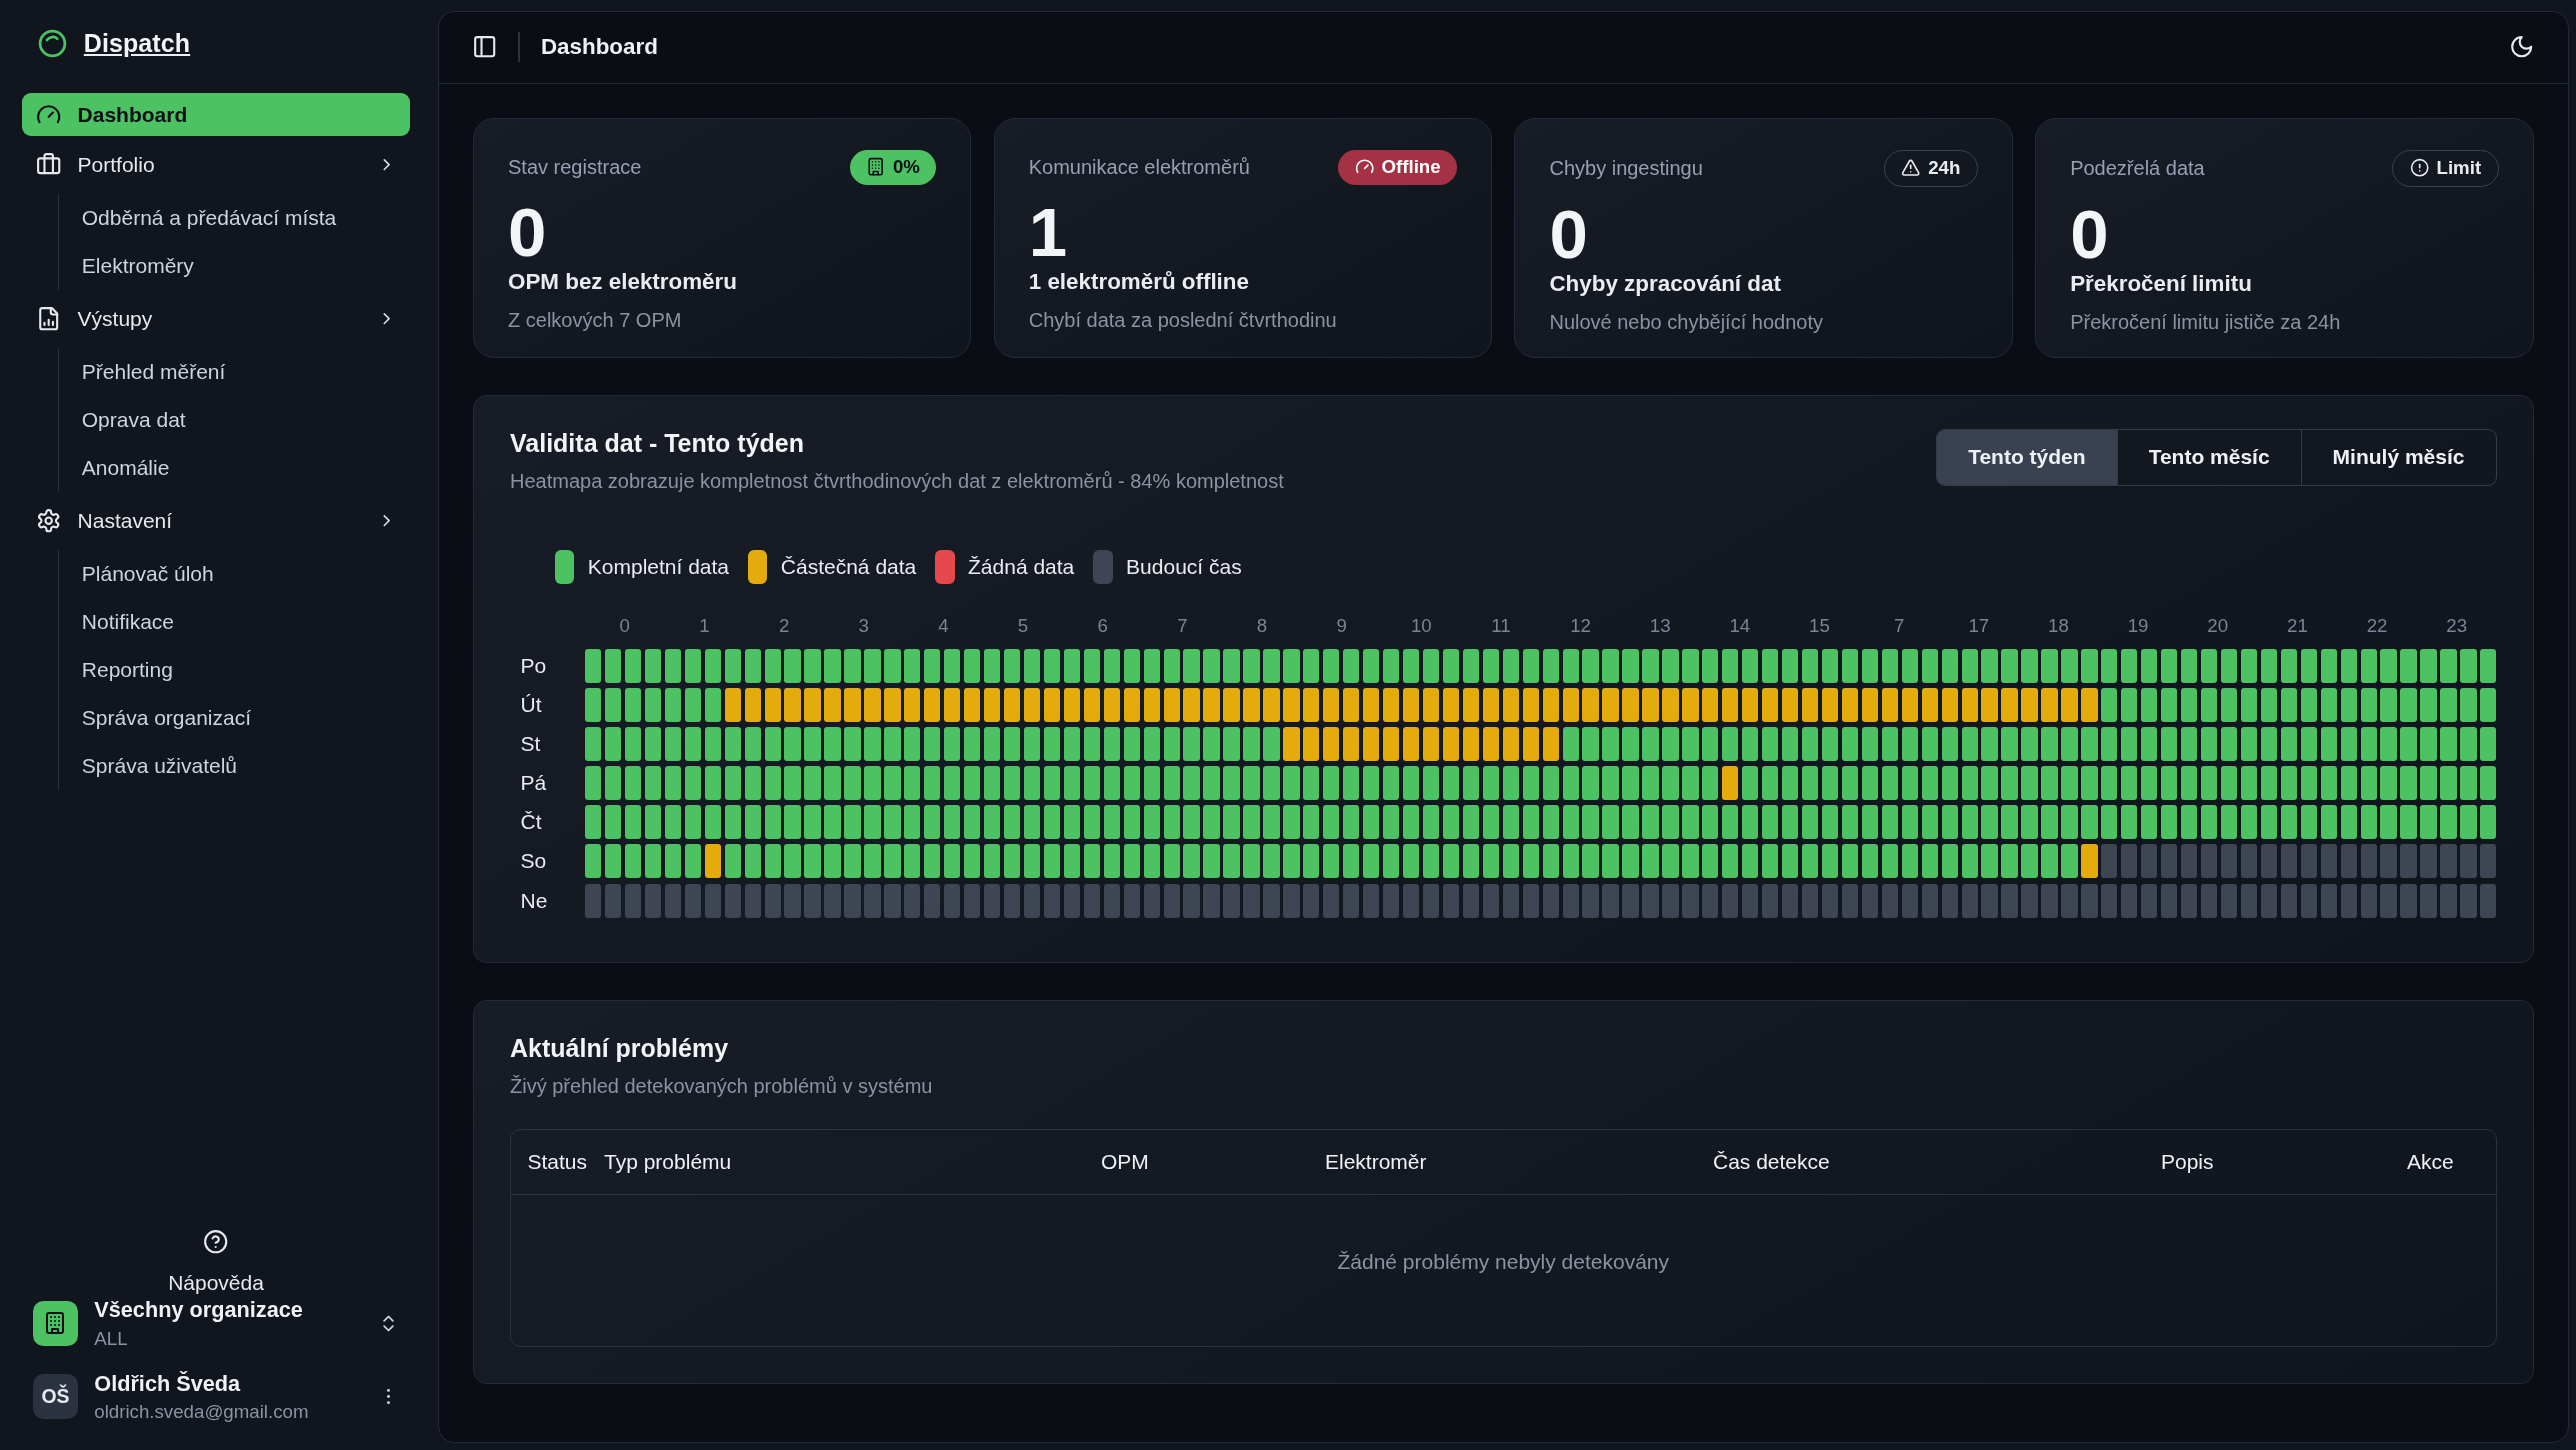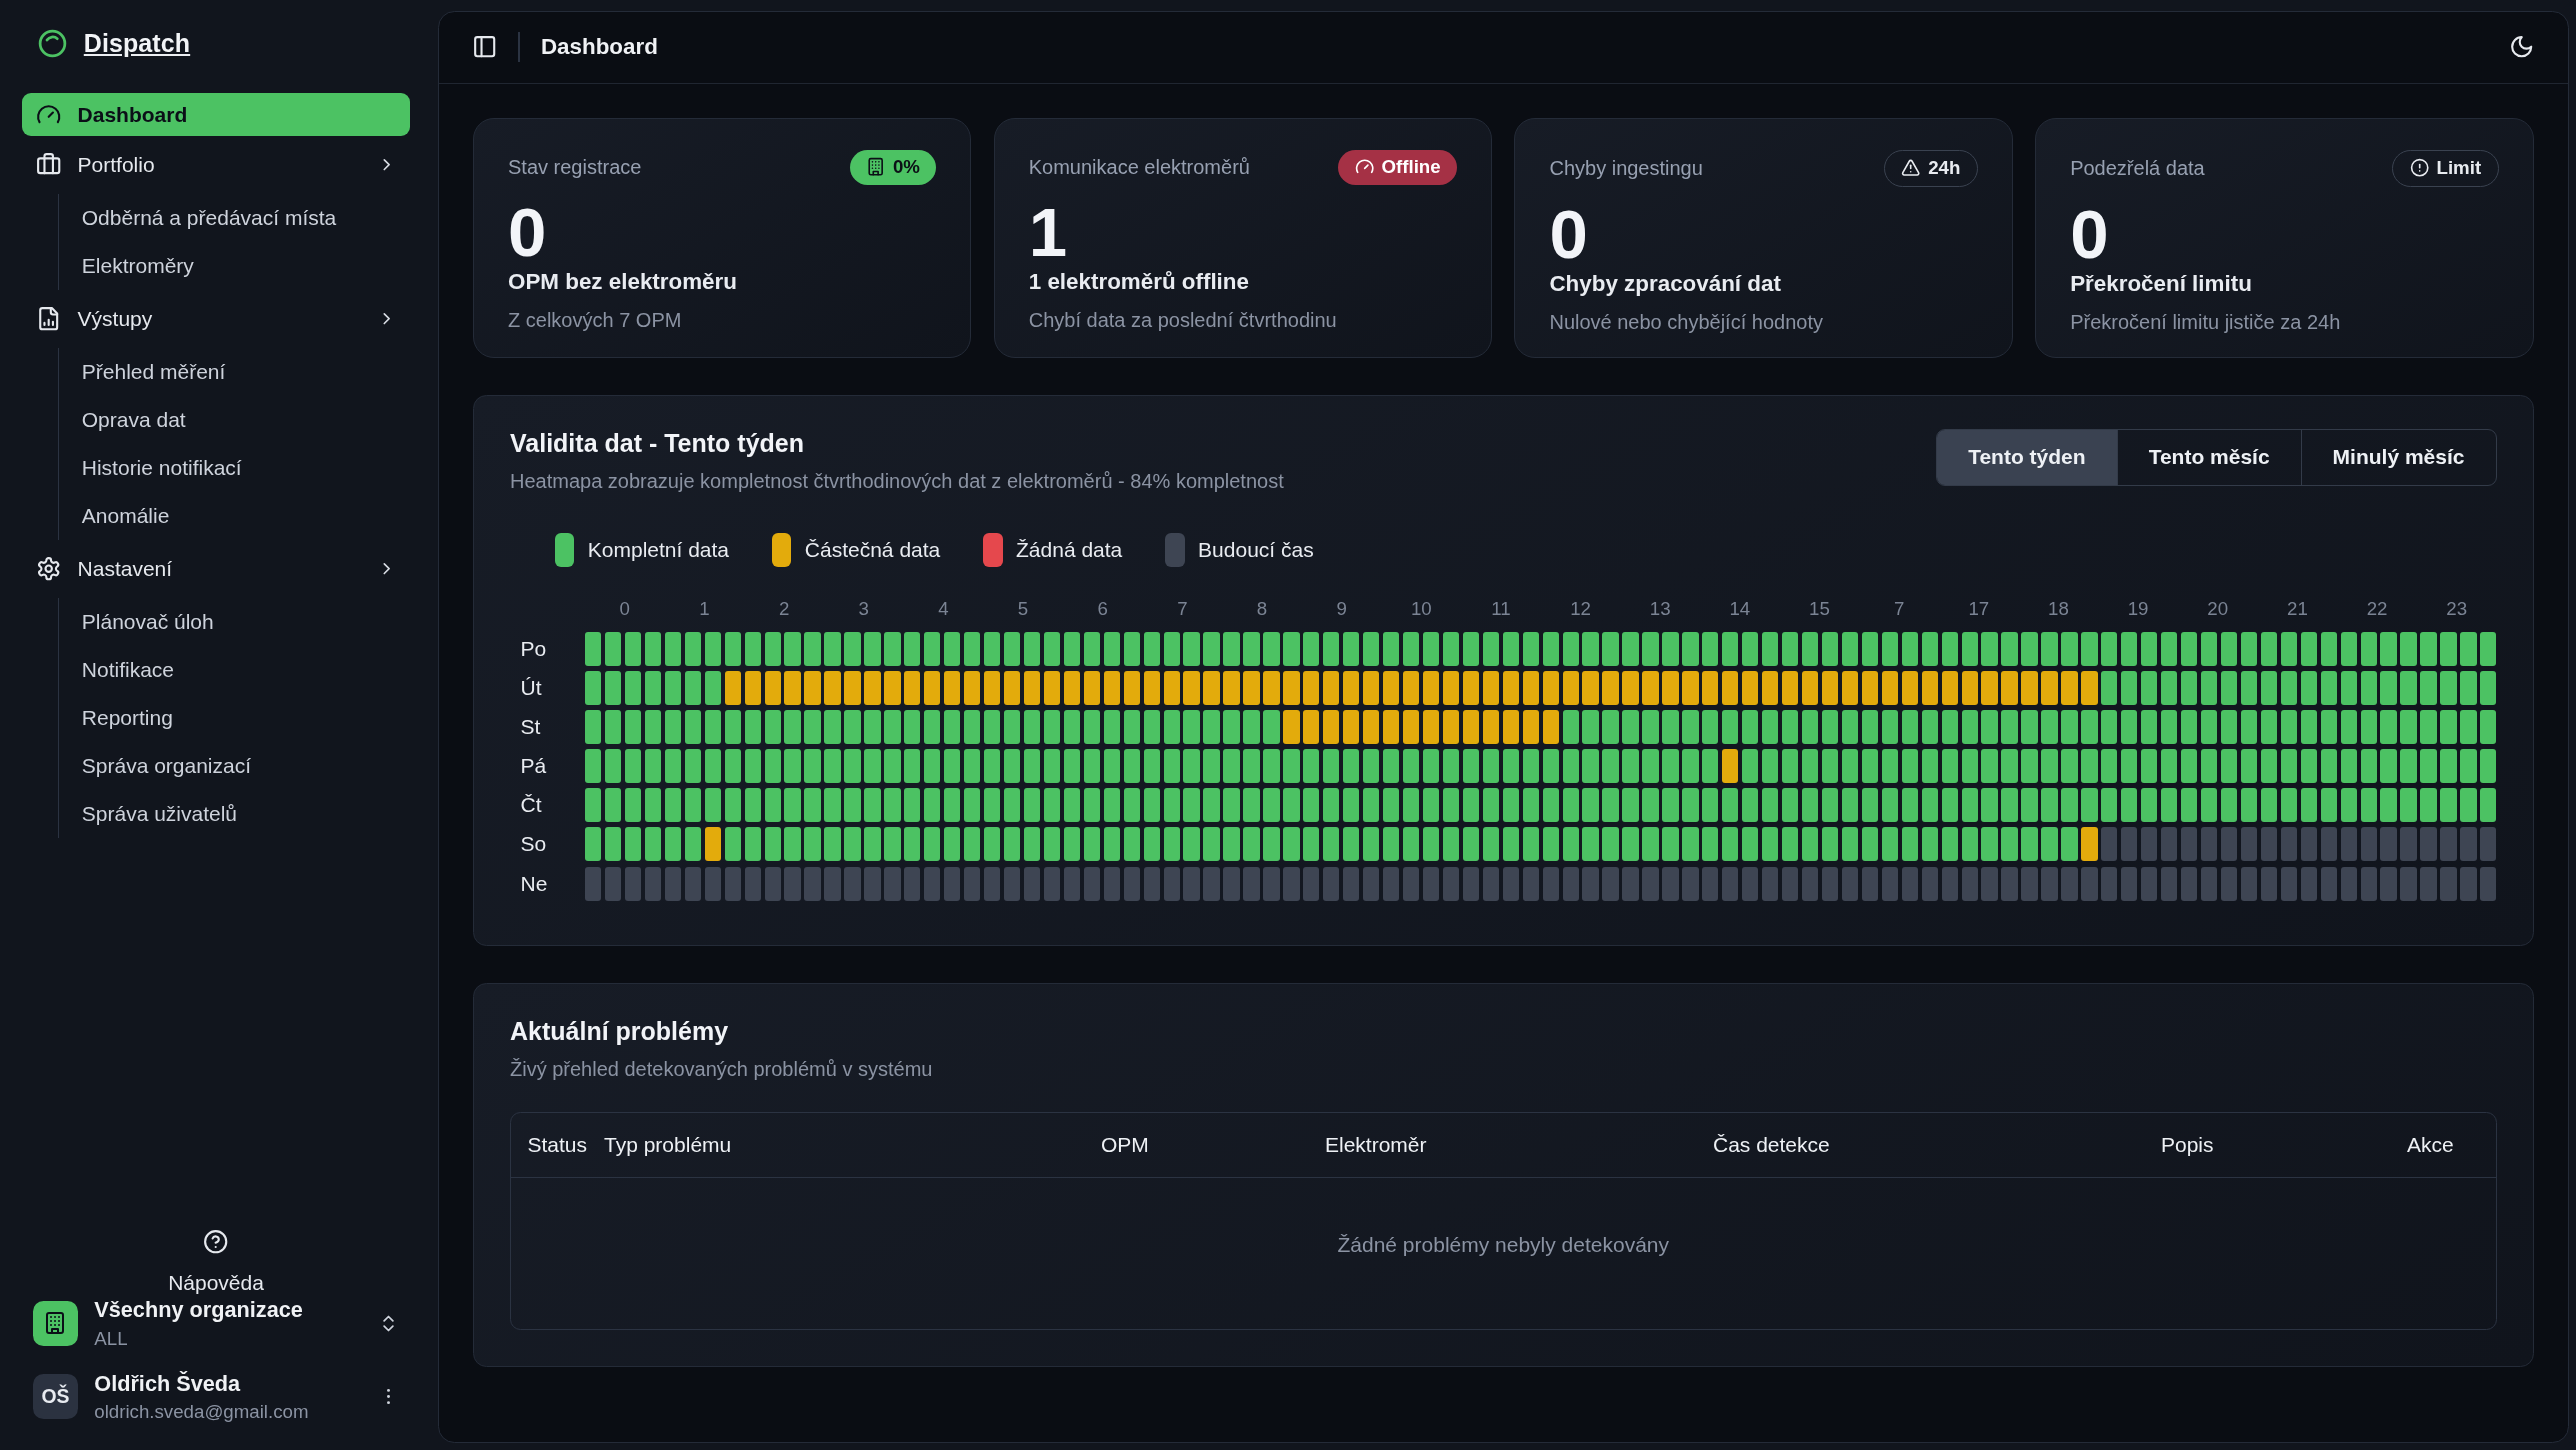--- a/index.html
+++ b/index.html
@@ -102,21 +102,21 @@
   .hm-title { font-size:25px; font-weight:700; color:#f2f4f8; }
   .hm-subtitle { font-size:20px; color:#8b93a3; margin-top:12px; }
   .tabs { display:flex; border:1.5px solid #333b49; border-radius:9px; overflow:hidden; height:57px; flex:0 0 auto; }
   .tab {
     padding:0 31px; display:flex; align-items:center; font-size:21px; font-weight:600;
     color:#eef1f5; cursor:pointer; border-right:1.5px solid #333b49; background:transparent;
   }
   .tab:last-child { border-right:none; }
   .tab.active { background:#3a4251; }
 
-  .legend { margin-top:40px; display:flex; align-items:center; gap:43px;padding-left:45px; }
+  .legend { margin-top:57px; display:flex; align-items:center; gap:19px;padding-left:45px; }
   .legend-item { display:flex; align-items:center; gap:13.4px; font-size:21px; color:#e9ecf1; }
   .swatch { width:19.4px; height:34px; border-radius:6px; }
 
   .hm-grid { margin-top:31px; }
   .hours-row { display:grid; grid-template-columns:75px repeat(24,1fr); margin-bottom:12px; }
   .hour-label { font-size:18.7px; color:#7b8494; text-align:center; }
   .day-row { display:grid; grid-template-columns:75px 1fr; align-items:center; margin-bottom:5.2px; }
   .day-label { font-size:21px; color:#e9ecf1; font-weight:500; padding-left:10.5px; }
   .cells { display:grid; grid-template-columns:repeat(96,1fr); gap:3.7px; }
   .cell { height:34px; border-radius:3px; }
@@ -190,21 +190,20 @@
         <span>Výstupy</span>
         <span class="chev">
           <svg width="19.4" height="19.4" viewBox="0 0 24 24" fill="none" stroke="currentColor" stroke-width="2" stroke-linecap="round" stroke-linejoin="round">
             <path d="m9 18 6-6-6-6"></path>
           </svg>
         </span>
       </div>
       <div class="nav-children">
         <div class="nav-child">Přehled měření</div>
         <div class="nav-child">Oprava dat</div>
-        <div class="nav-child">Historie notifikací</div>
         <div class="nav-child">Anomálie</div>
       </div>
       <div class="nav-item">
         <span class="nav-icon">
           <svg width="25.4" height="25.4" viewBox="0 0 24 24" fill="none" stroke="currentColor" stroke-width="2" stroke-linecap="round" stroke-linejoin="round">
             <path d="M12.22 2h-.44a2 2 0 0 0-2 2v.18a2 2 0 0 1-1 1.73l-.43.25a2 2 0 0 1-2 0l-.15-.08a2 2 0 0 0-2.73.73l-.22.38a2 2 0 0 0 .73 2.73l.15.1a2 2 0 0 1 1 1.72v.51a2 2 0 0 1-1 1.74l-.15.09a2 2 0 0 0-.73 2.73l.22.38a2 2 0 0 0 2.73.73l.15-.08a2 2 0 0 1 2 0l.43.25a2 2 0 0 1 1 1.73V20a2 2 0 0 0 2 2h.44a2 2 0 0 0 2-2v-.18a2 2 0 0 1 1-1.73l.43-.25a2 2 0 0 1 2 0l.15.08a2 2 0 0 0 2.73-.73l.22-.39a2 2 0 0 0-.73-2.73l-.15-.08a2 2 0 0 1-1-1.74v-.5a2 2 0 0 1 1-1.74l.15-.09a2 2 0 0 0 .73-2.73l-.22-.38a2 2 0 0 0-2.73-.73l-.15.08a2 2 0 0 1-2 0l-.43-.25a2 2 0 0 1-1-1.73V4a2 2 0 0 0-2-2z"></path>
             <circle cx="12" cy="12" r="3"></circle>
           </svg>
         </span>
         <span>Nastavení</span>

